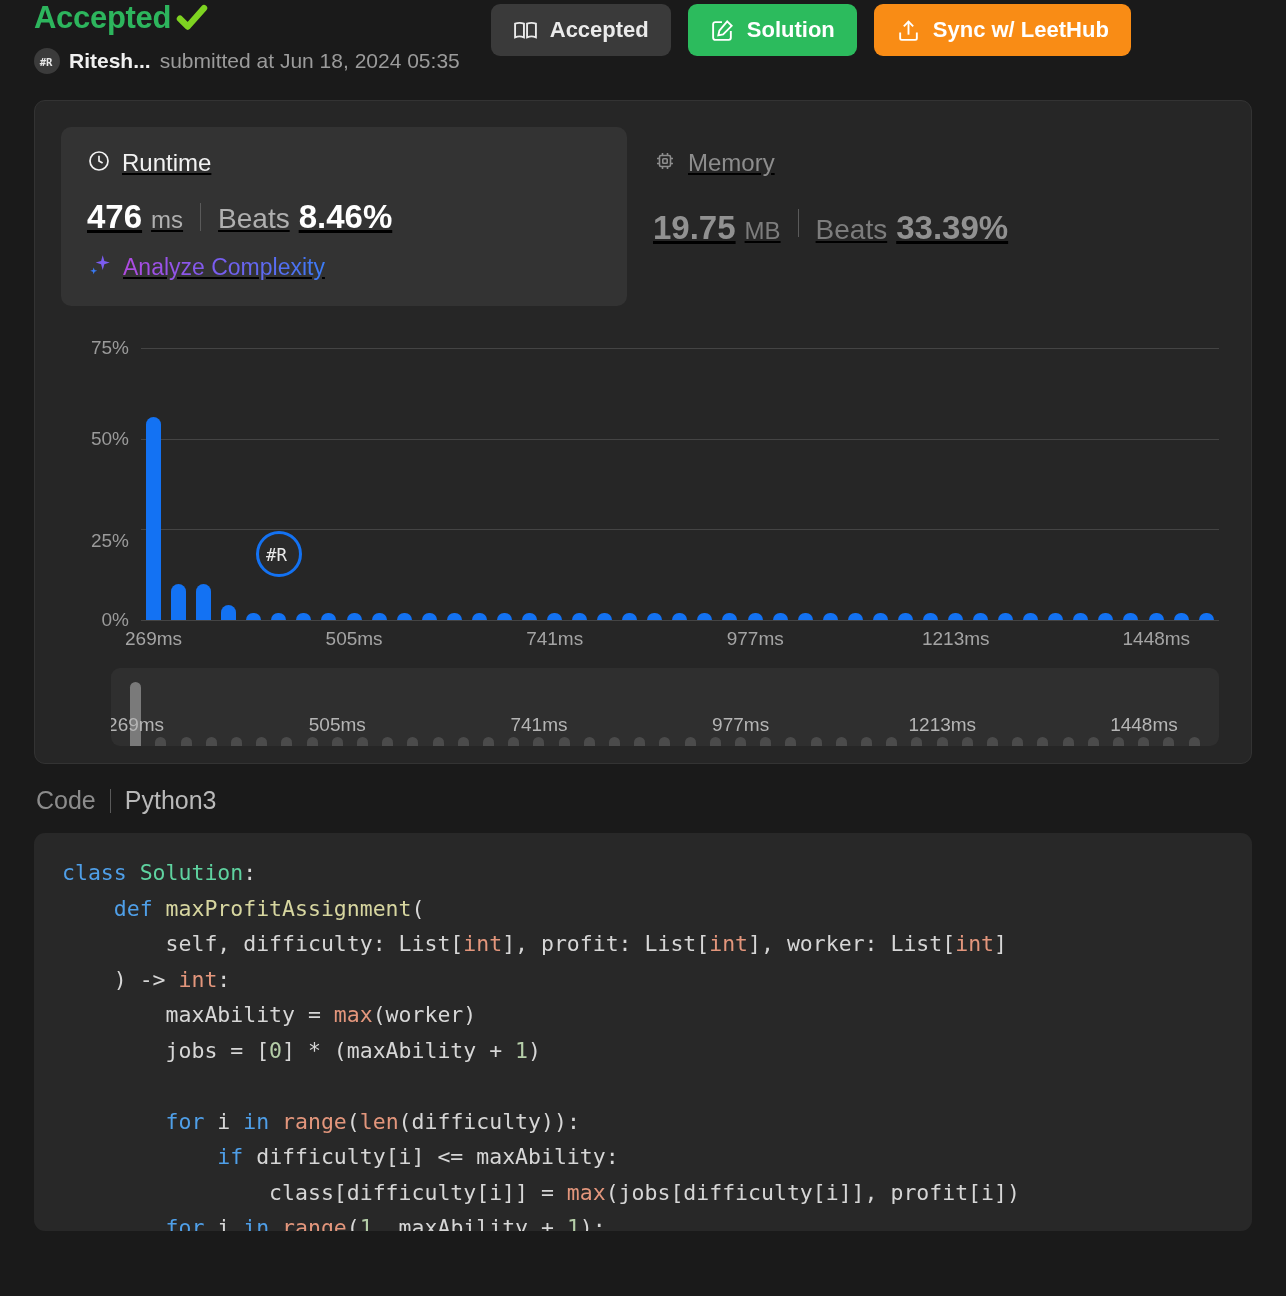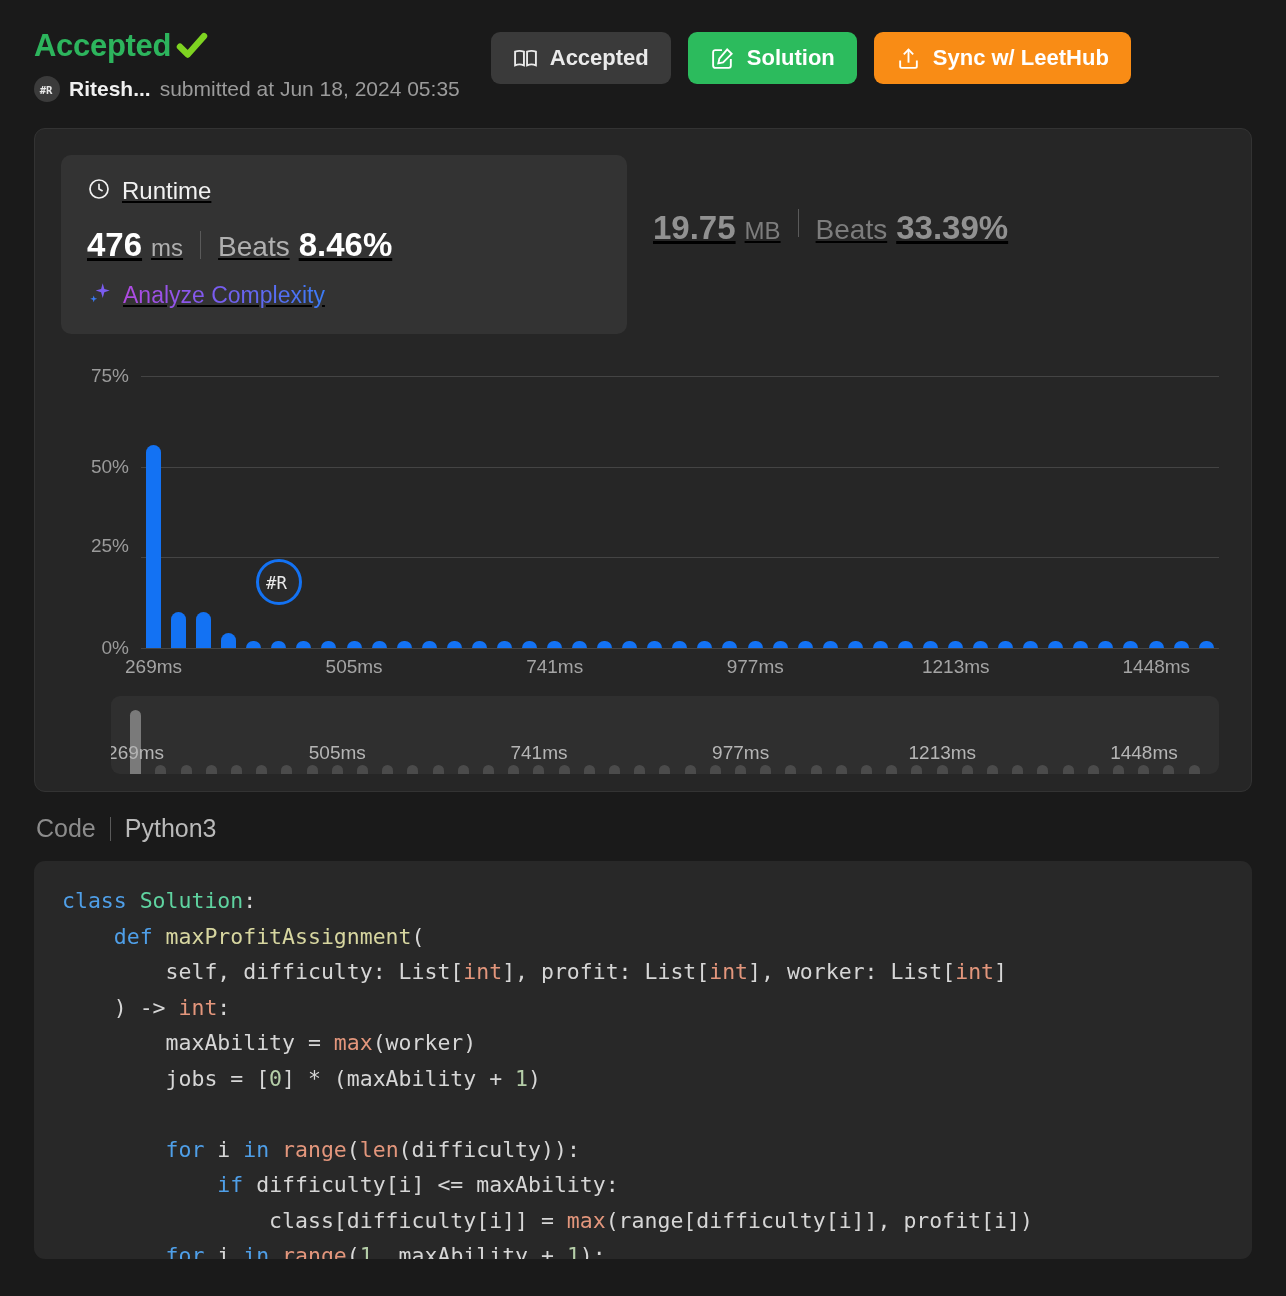--- a/index.html
+++ b/index.html
@@ -5,21 +5,21 @@
   * { box-sizing: border-box; margin: 0; padding: 0; }
   html, body {
     width: 1286px; height: 1296px;
     background: #1a1a1a;
     font-family: "Liberation Sans", sans-serif;
     overflow: hidden;
   }
   .page { width: 1286px; height: 1296px; position: relative; padding: 0 34px; }
 
   
-  .header { display: flex; align-items: flex-start; padding-top: 28px; }
+  .header { display: flex; align-items: flex-start; }
   .status-block { flex: 0 0 auto; }
   .status-row { display: flex; align-items: center; gap: 4px; }
   .accepted {
     color: #2db55d; font-size: 31px; font-weight: 600; letter-spacing: -0.3px;
   }
   .check-icon { width: 34px; height: 34px; display: block; }
   .submit-row { display: flex; align-items: center; gap: 9px; margin-top: 12px; }
   .avatar-sm {
     width: 26px; height: 26px; border-radius: 50%;
     background: #3b3b3b; display: flex; align-items: center; justify-content: center;
@@ -218,34 +218,44 @@
             <svg width="26" height="26" viewBox="0 0 24 24">
               <path d="M14.5 3 16 8.2 21 9.8 16 11.4 14.5 16.6 13 11.4 8 9.8 13 8.2z" fill="#7b5cf0"></path>
               <path d="M6.2 14.2 7 16.6 9.4 17.4 7 18.2 6.2 20.6 5.4 18.2 3 17.4 5.4 16.6z" fill="#3a7bf5"></path>
             </svg>
           </span>
           <span class="analyze-text">Analyze Complexity</span>
         </div>
       </div>
 
       <div class="metric dim">
+        <div class="metric-title">
+          <span>
+            <svg width="24" height="24" viewBox="0 0 24 24" fill="none" stroke="#8d8d8d" stroke-width="1.6">
+              <rect x="6.5" y="6.5" width="11" height="11" rx="1.5"></rect>
+              <rect x="9.8" y="9.8" width="4.4" height="4.4" rx="0.8"></rect>
+              <path d="M9.5 6.5V4M14.5 6.5V4M9.5 20v-2.5M14.5 20v-2.5M6.5 9.5H4M6.5 14.5H4M20 9.5h-2.5M20 14.5h-2.5"></path>
+            </svg>
+          </span>
+          <span class="t">Memory</span>
+        </div>
         <div class="metric-value">
           <span class="big">19.75</span>
           <span class="unit">MB</span>
           <span class="vbar"></span>
           <span class="beats-label">Beats</span>
           <span class="beats-pct">33.39%</span>
         </div>
       </div>
     </div>
 
     <div class="chart-wrap">
       <div class="y-axis" id="y-axis">
           <div class="y-tick" style="top: 290px;">0%</div>
-          <div class="y-tick" style="top: 188px;">25%</div>
+          <div class="y-tick" style="top: 211px;">25%</div>
           <div class="y-tick" style="top: 108.75px;">50%</div>
           <div class="y-tick" style="top: 18.125px;">75%</div>
         </div>
       <div class="plot">
         <div id="gridlines">
             <div class="gridline" style="top: 290px;"></div>
             <div class="gridline" style="top: 199.375px;"></div>
             <div class="gridline" style="top: 108.75px;"></div>
             <div class="gridline" style="top: 18.125px;"></div>
           </div>
@@ -548,16 +558,16 @@
   <div class="code-card">
     <pre class="code" id="code-pre"><span class="k">class </span><span class="cls">Solution</span><span class="pl">:</span>
 <span class="pl">    </span><span class="k">def </span><span class="fn">maxProfitAssignment</span><span class="pl">(</span>
 <span class="pl">        self, difficulty: List[</span><span class="bi">int</span><span class="pl">], profit: List[</span><span class="bi">int</span><span class="pl">], worker: List[</span><span class="bi">int</span><span class="pl">]</span>
 <span class="pl">    ) -&gt; </span><span class="bi">int</span><span class="pl">:</span>
 <span class="pl">        maxAbility = </span><span class="bi">max</span><span class="pl">(worker)</span>
 <span class="pl">        jobs = [</span><span class="num">0</span><span class="pl">] * (maxAbility + </span><span class="num">1</span><span class="pl">)</span>
 <span class="pl"></span>
 <span class="pl">        </span><span class="k">for </span><span class="pl">i </span><span class="k">in </span><span class="bi">range</span><span class="pl">(</span><span class="bi">len</span><span class="pl">(difficulty)):</span>
 <span class="pl">            </span><span class="k">if </span><span class="pl">difficulty[i] &lt;= maxAbility:</span>
-<span class="pl">                class[difficulty[i]] = </span><span class="bi">max</span><span class="pl">(range[difficulty[i]], profit[i])</span>
+<span class="pl">                class[difficulty[i]] = </span><span class="bi">max</span><span class="pl">(jobs[difficulty[i]], profit[i])</span>
 <span class="pl">        </span><span class="k">for </span><span class="pl">i </span><span class="k">in </span><span class="bi">range</span><span class="pl">(</span><span class="num">1</span><span class="pl">, maxAbility + </span><span class="num">1</span><span class="pl">):</span></pre>
   </div>
 </div>
 
 </body></html>

